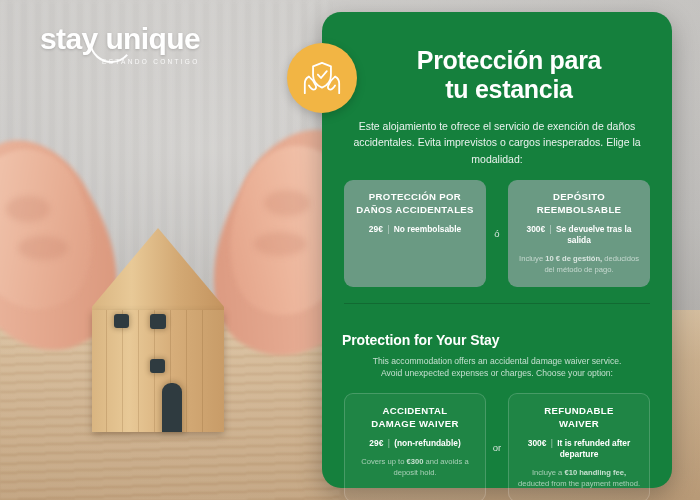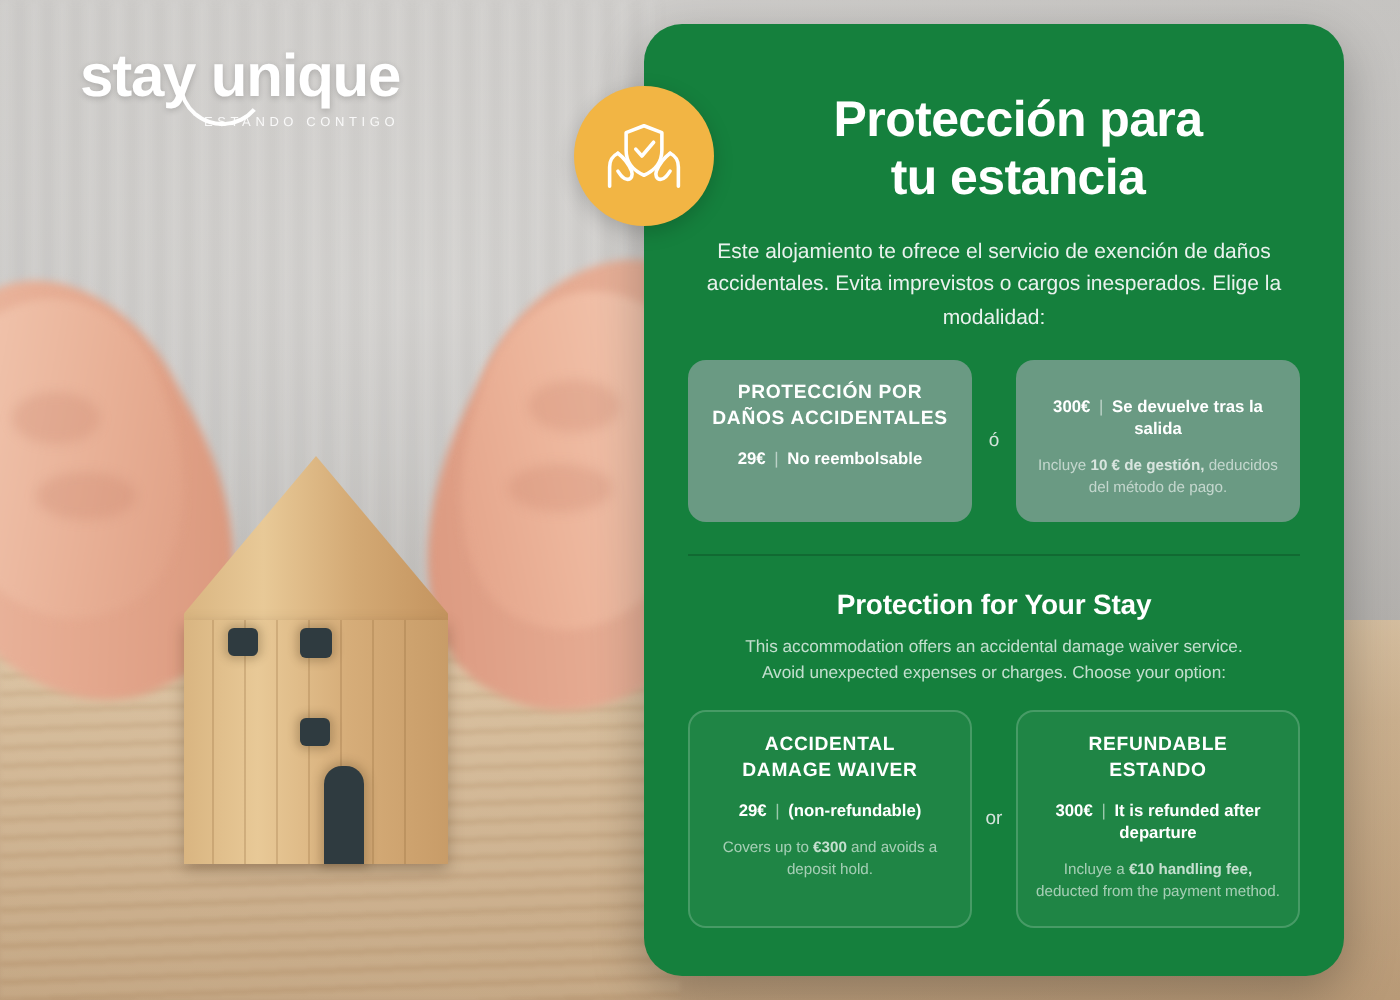--- a/index.html
+++ b/index.html
@@ -235,22 +235,22 @@
   }
   .opt-note b { font-weight: 700; color: rgba(255,255,255,0.74); }
 
   .divider {
     margin: 16px 2px 0;
     height: 1px;
     background: rgba(0,0,0,0.17);
   }
 
   .en-title {
-    margin-top: 16px;
-    text-align: center;
+    margin-top: 28px;
+    text-align: left;
     color: #ffffff;
     font-size: 14px;
     font-weight: 700;
     letter-spacing: -0.1px;
   }
   .en-intro {
     margin: 7px auto 0;
     width: 270px;
     text-align: center;
     color: rgba(233,243,238,0.82);
@@ -330,20 +330,24 @@
         <div class="opt-price">
           <span>29€</span>
           <span class="sep">|</span>
           <span>No reembolsable</span>
         </div>
       </div>
 
       <div class="opt-conj">ó</div>
 
       <div class="opt-card filled">
+        <div class="opt-title">
+          <div>DEPÓSITO</div>
+          <div>REEMBOLSABLE</div>
+        </div>
         <div class="opt-price">
           <span>300€</span>
           <span class="sep">|</span>
           <span>Se devuelve tras la salida</span>
         </div>
         <div class="opt-note">
           <span>Incluye </span><b>10 € de gestión,</b><span> deducidos del método de pago.</span>
         </div>
       </div>
     </div>
@@ -367,21 +371,21 @@
         <div class="opt-note">
           <span>Covers up to </span><b>€300</b><span> and avoids a deposit hold.</span>
         </div>
       </div>
 
       <div class="opt-conj">or</div>
 
       <div class="opt-card outline">
         <div class="opt-title">
           <div>REFUNDABLE</div>
-          <div>ESTANDO</div>
+          <div>WAIVER</div>
         </div>
         <div class="opt-price">
           <span>300€</span>
           <span class="sep">|</span>
           <span>It is refunded after departure</span>
         </div>
         <div class="opt-note">
           <span>Incluye a </span><b>€10 handling fee,</b><span> deducted from the payment method.</span>
         </div>
       </div>

